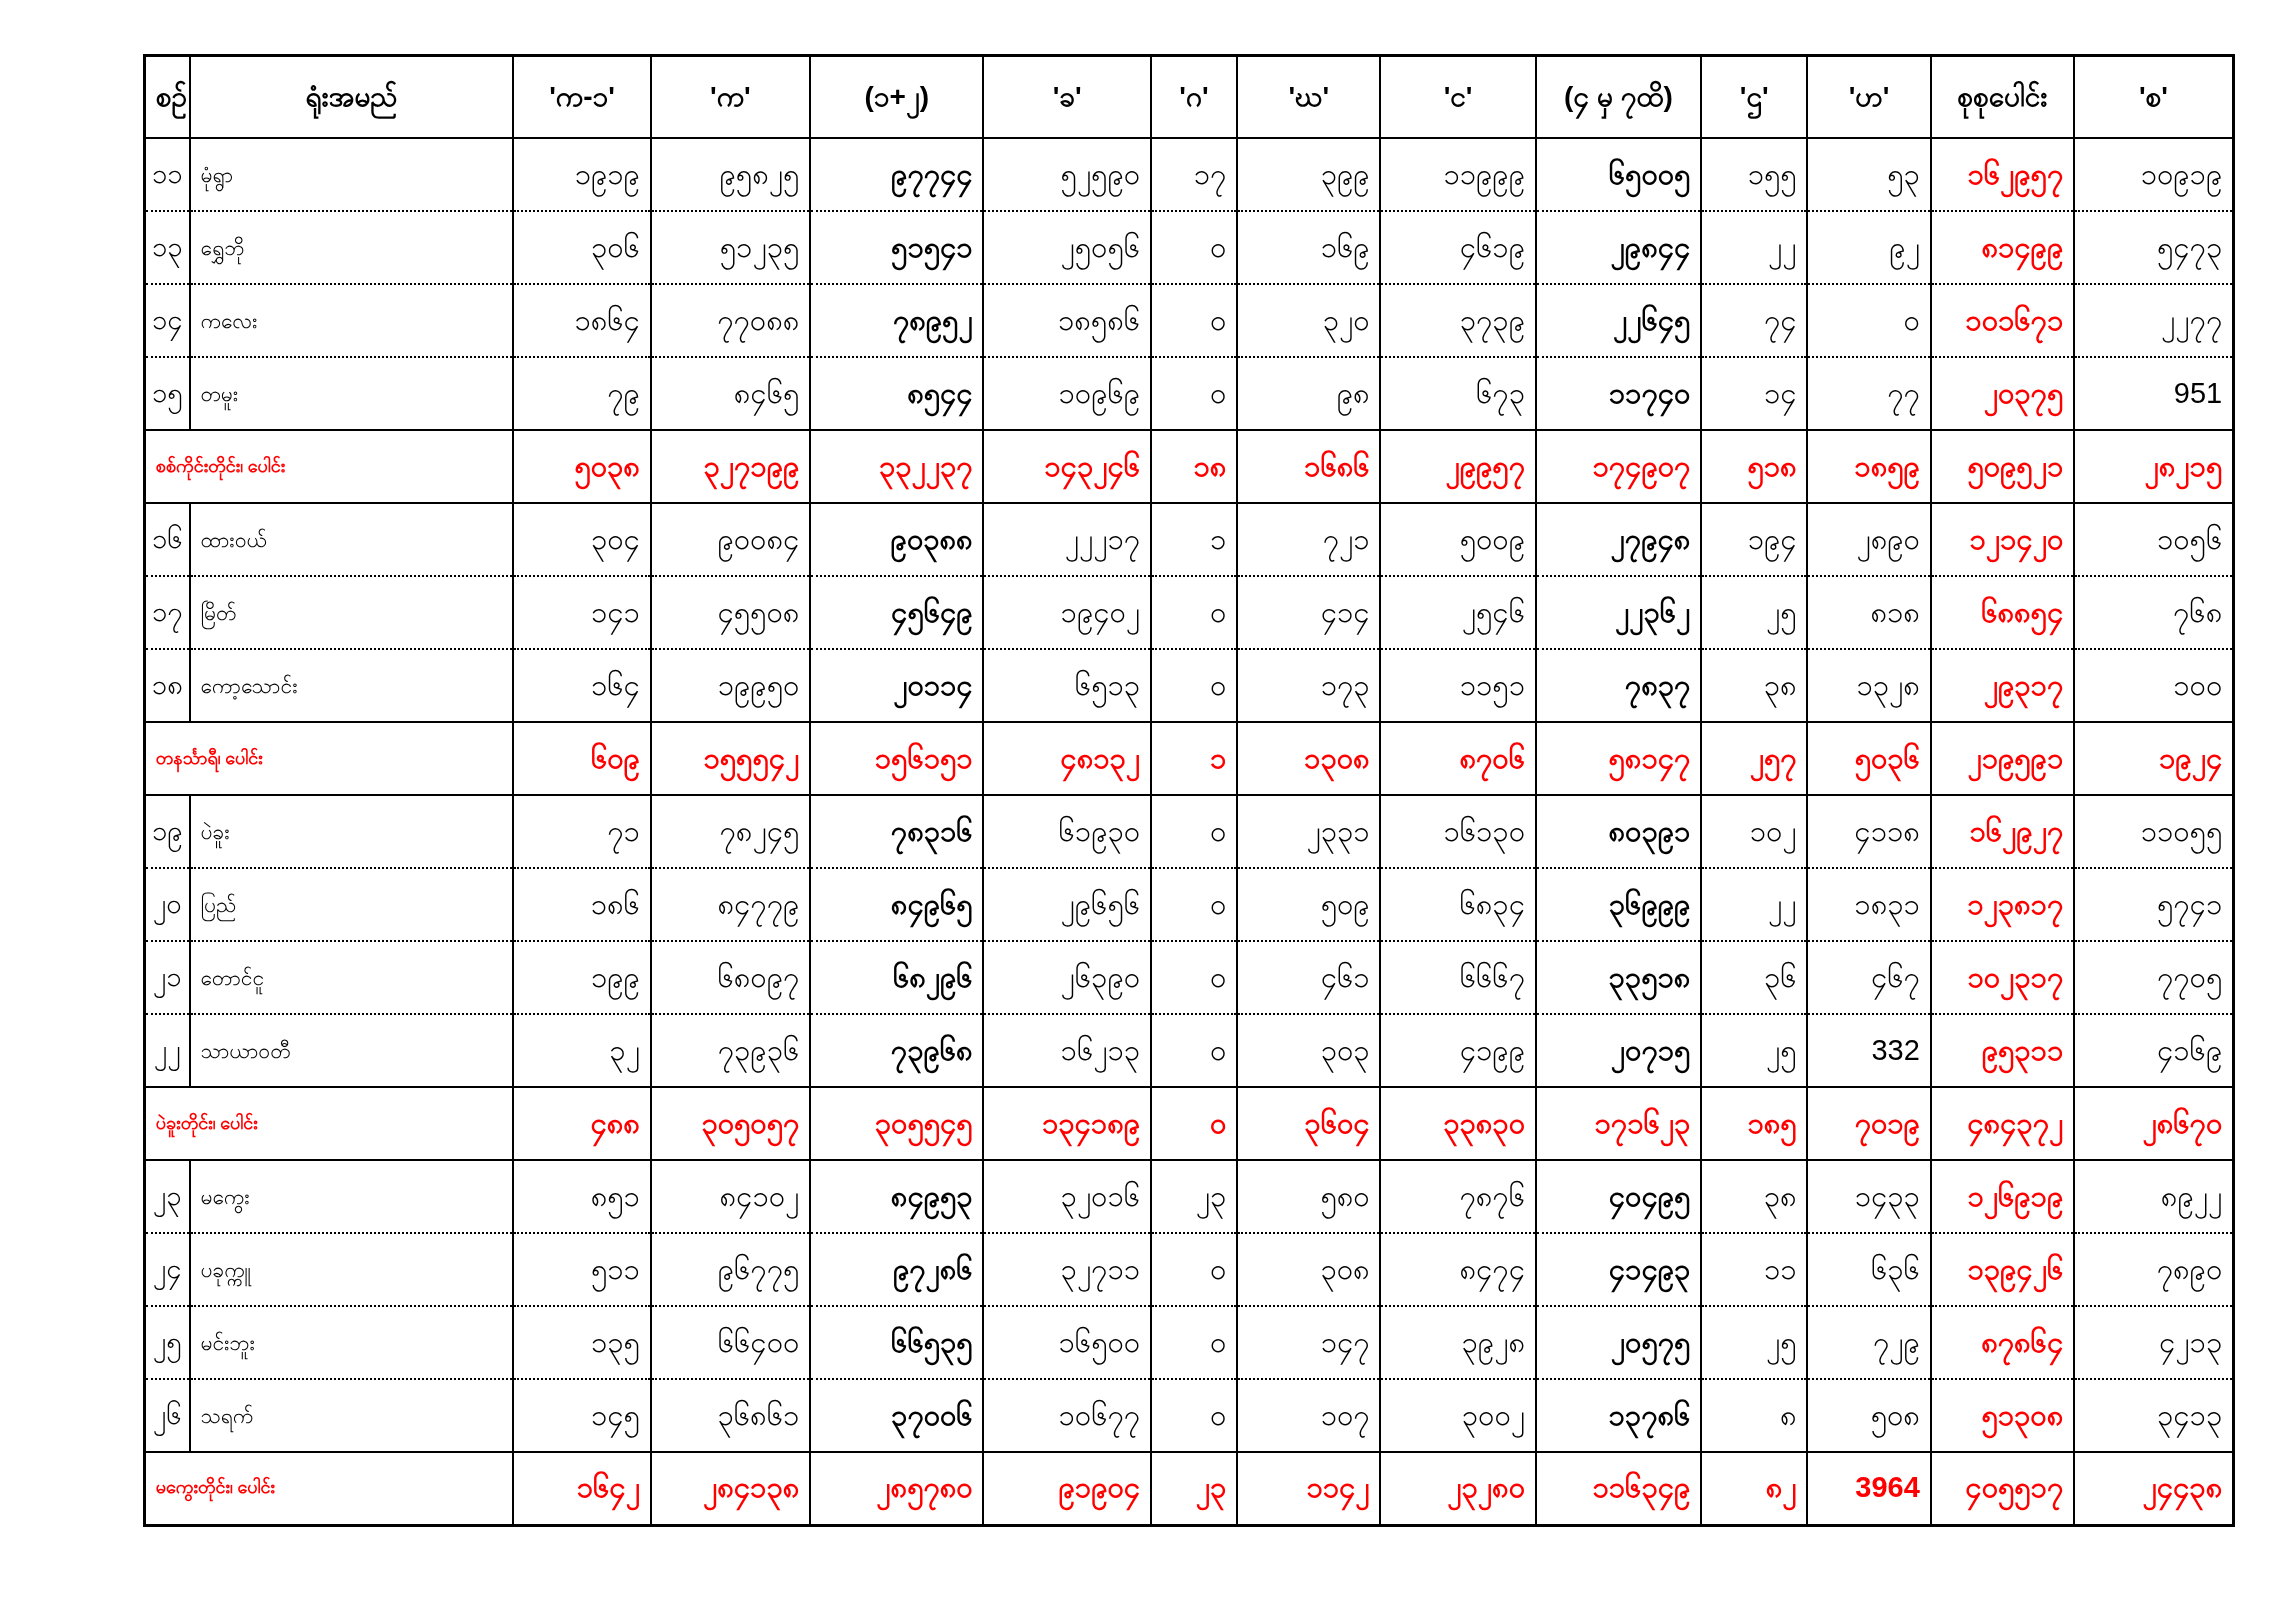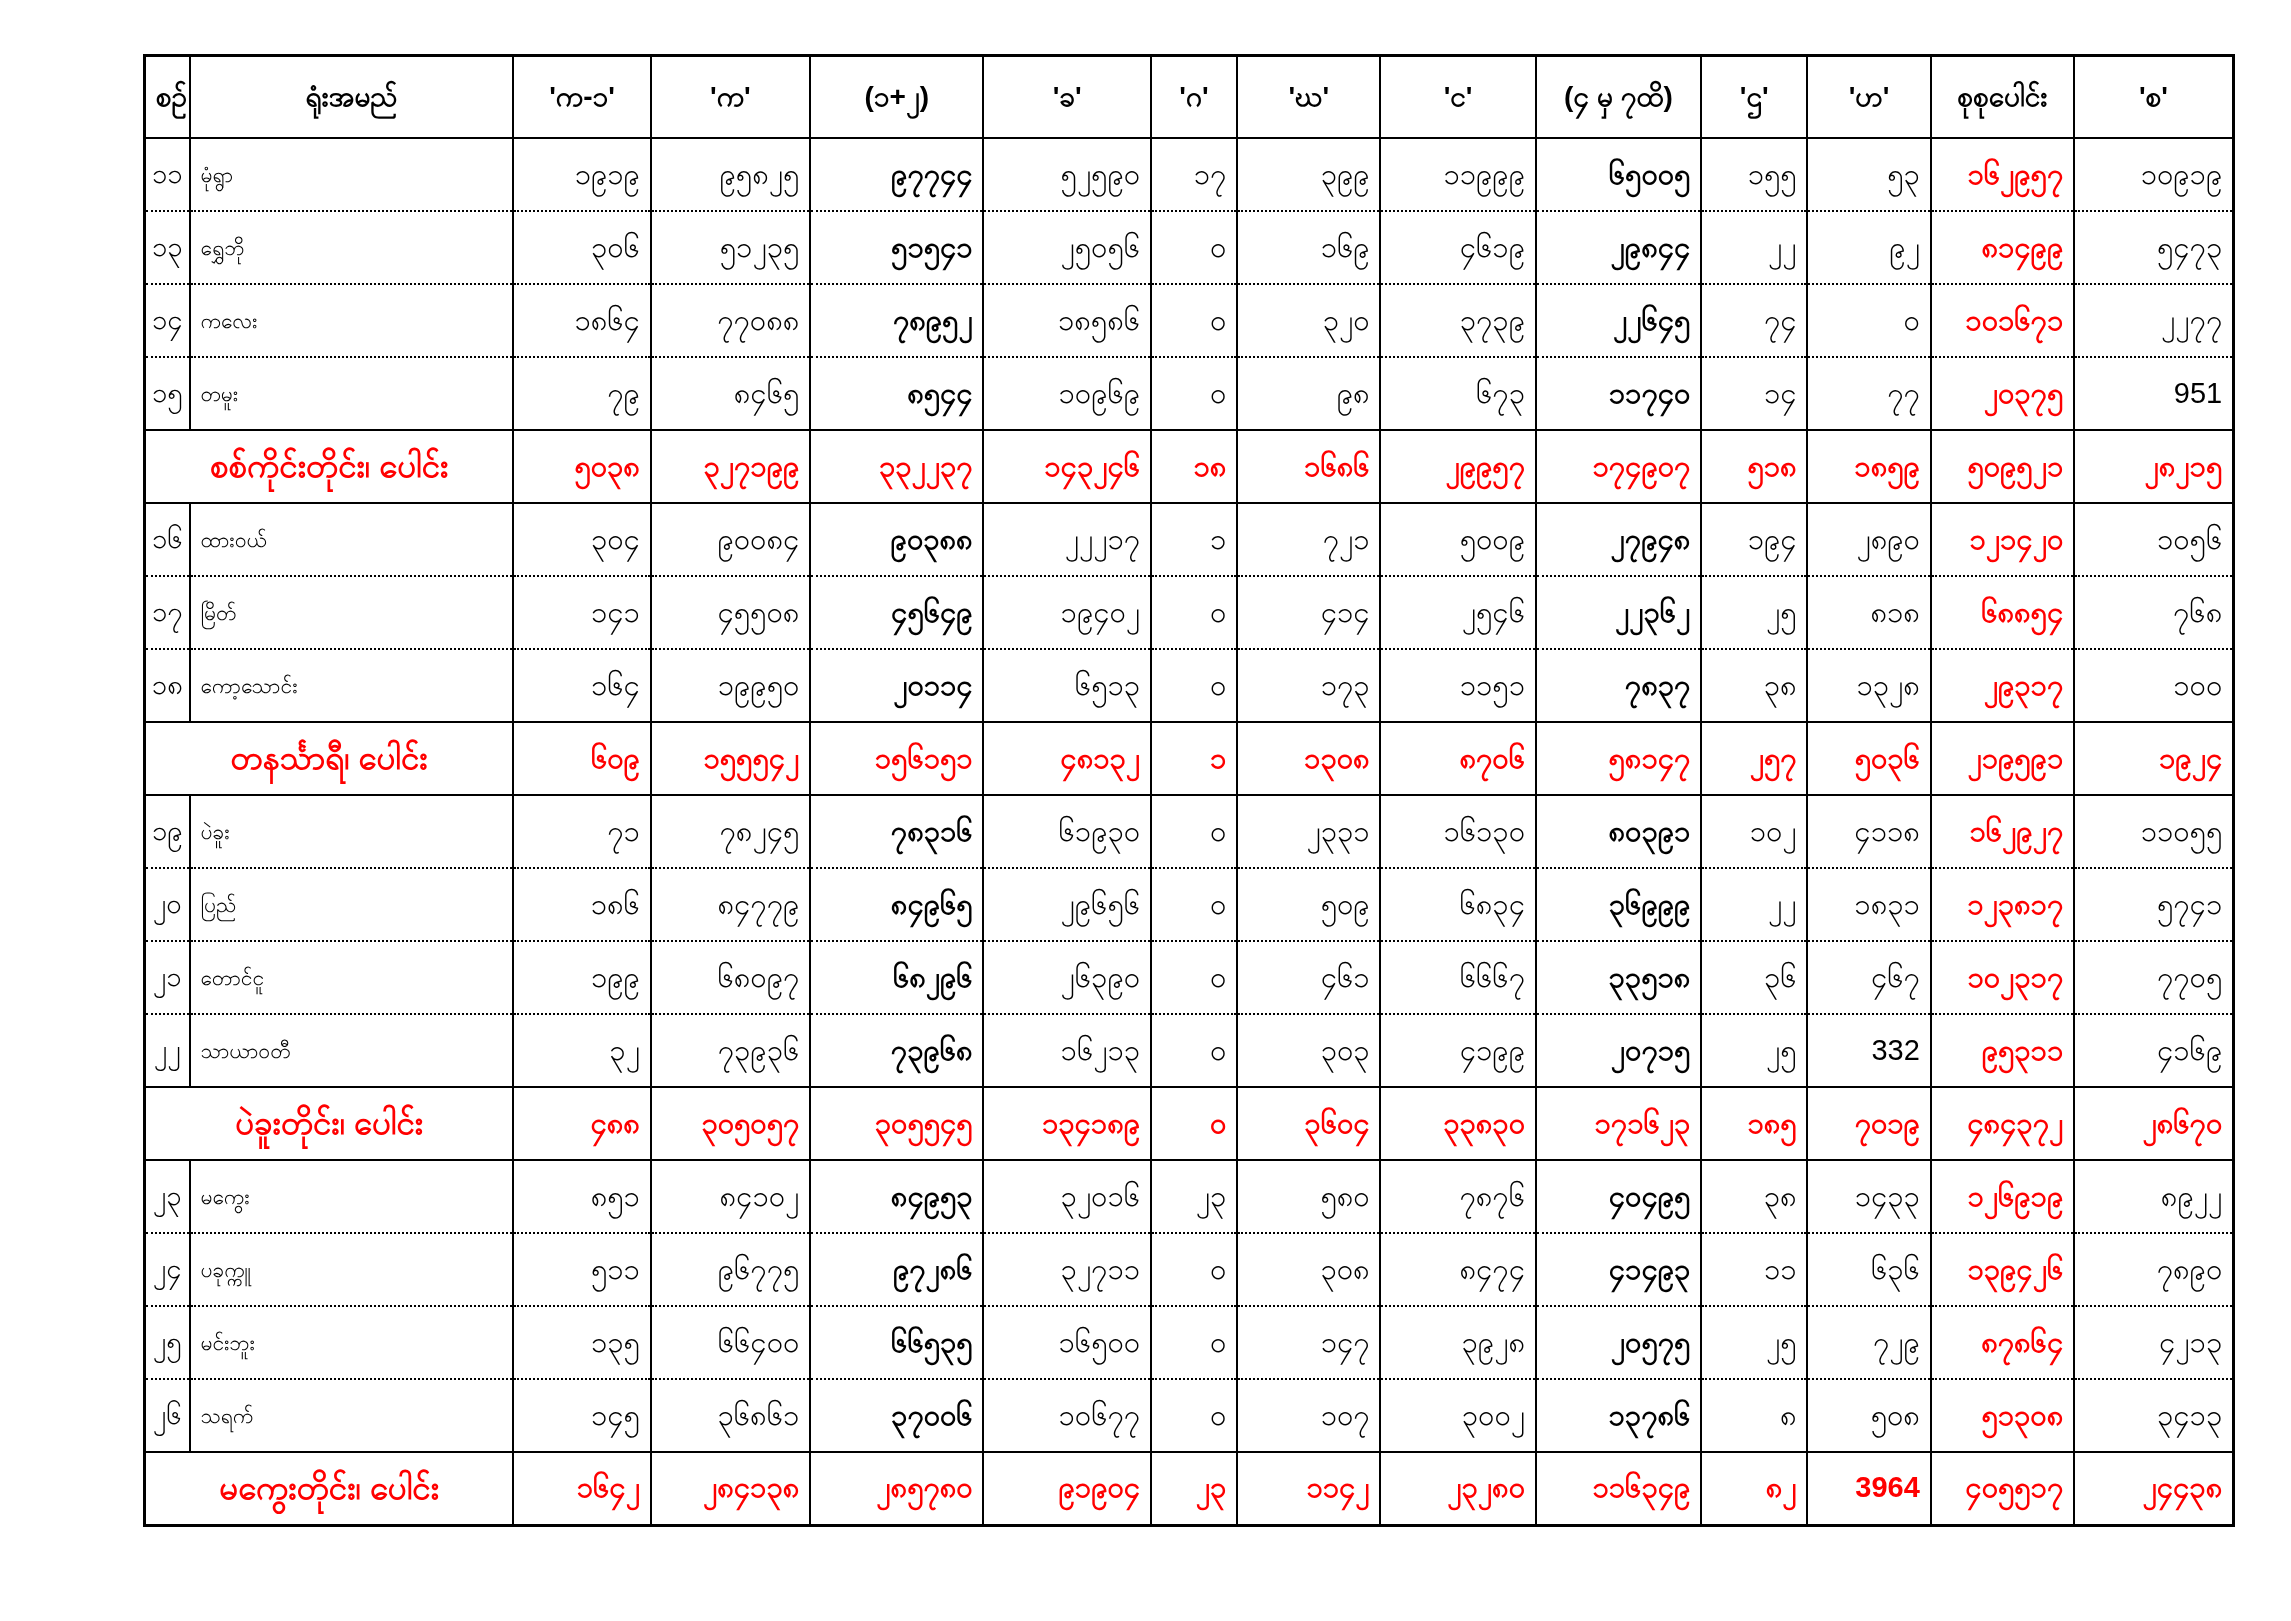--- a/index.html
+++ b/index.html
@@ -31,21 +31,21 @@
   tbody tr{height:73px;}
   tbody tr.data-row td{border-top:2px dotted #000;}
   tbody tr.first-of-group td{border-top:2.9px solid #000;}
   tbody tr.total-row td{border-top:2.9px solid #000;border-bottom:2.9px solid #000;}
   td.c-seq{text-align:center;font-size:27.4px;padding:0 2px;}
   td.c-name{text-align:left;font-size:21px;}
   td.c-num{text-align:right;}
   td.b{font-weight:bold;}
   td.red{color:var(--accent);font-weight:bold;text-align:right;}
   tr.total-row td{color:var(--accent);font-weight:bold;}
-  td.c-total-label{text-align:center;font-size:33px;}
+  td.c-total-label{text-align:left;font-size:18px;font-family:Liberation Serif, serif;}
 </style>
 </head>
 <body style="--accent: #ff0000;">
 
 <div class="sheet">
   <table class="results">
     <colgroup>
         <col style="width: 45px;">
         <col style="width: 323px;">
         <col style="width: 137px;">

